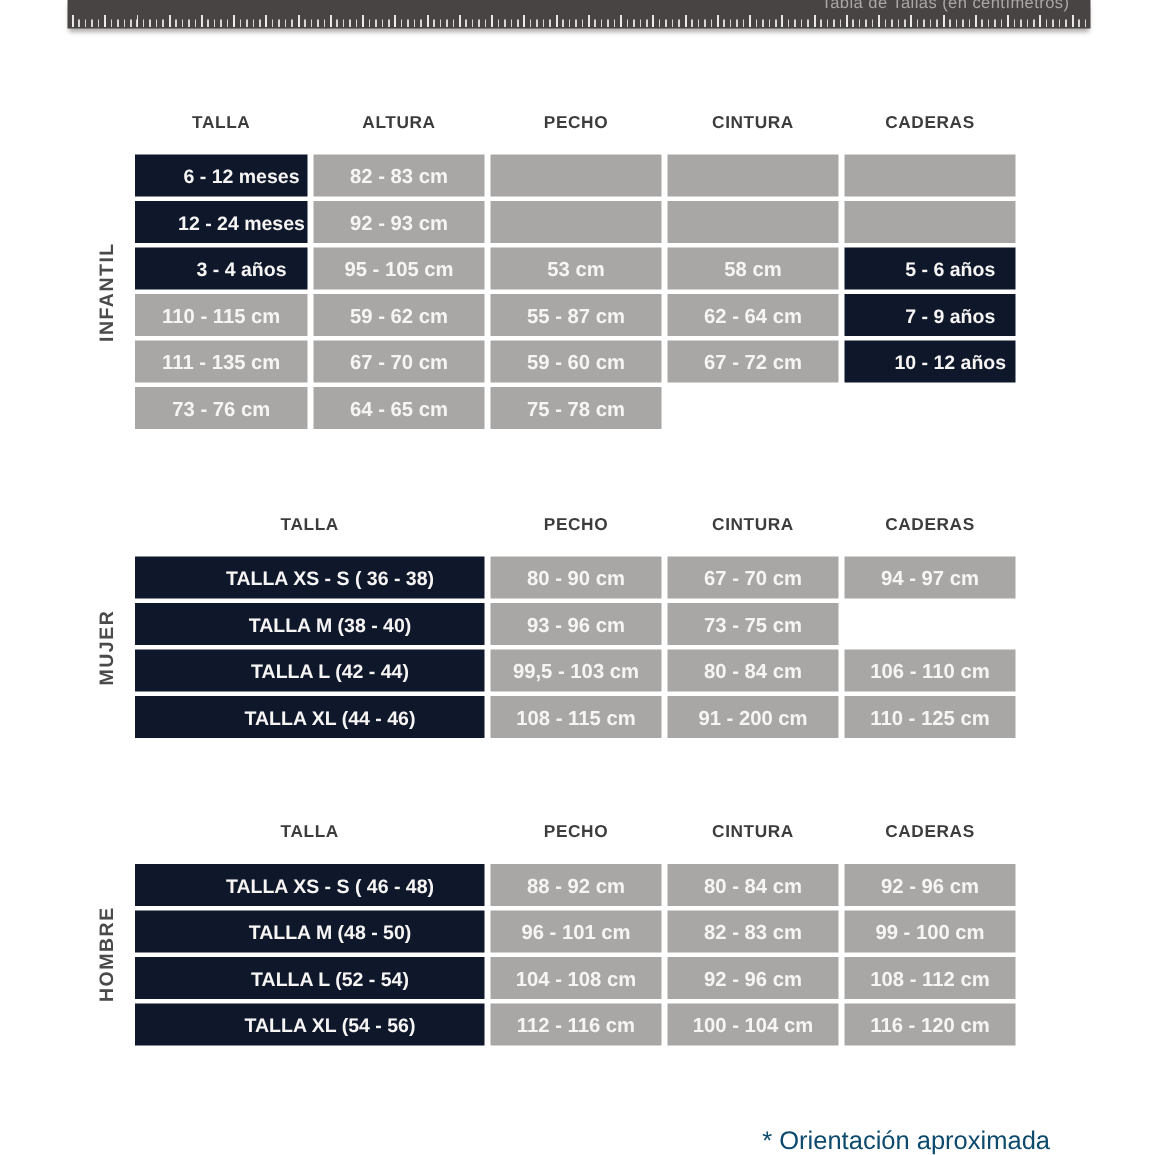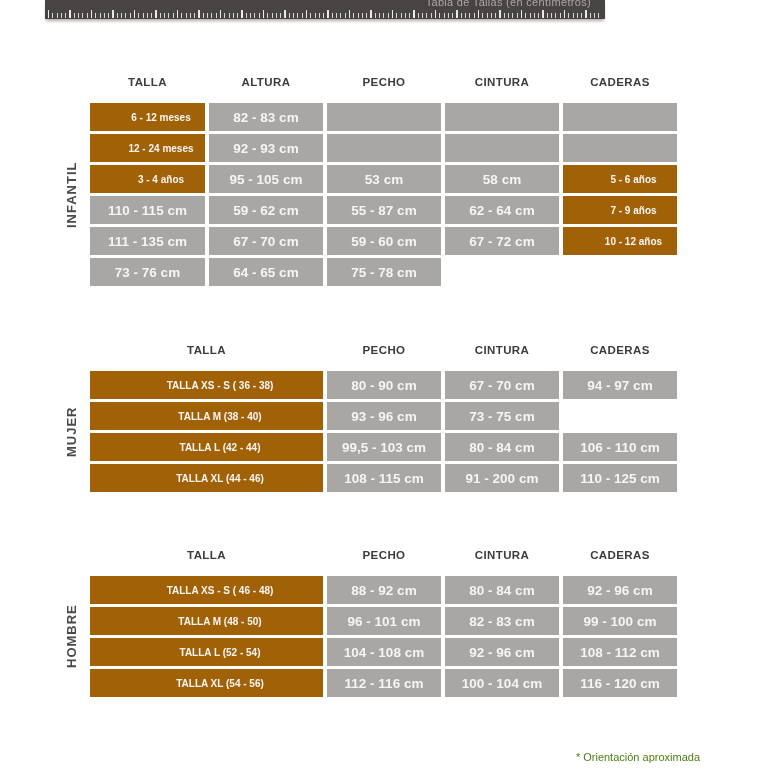--- a/index.html
+++ b/index.html
@@ -9,21 +9,21 @@
     font-family: "Liberation Sans", sans-serif;
     position: relative;
     overflow: hidden;
   }
   * { box-sizing: border-box; }
 
   
   .ruler-bar {
     position: absolute;
     left: 45px; top: 0;
-    width: 560px; height: 19px;
+    width: 682px; height: 19px;
     background: #484443;
     box-shadow: 0 3px 3px -1px rgba(110,105,102,0.55);
     overflow: hidden;
   }
   .ruler-title {
     position: absolute;
     top: -4px; right: 14px;
     font-size: 11px;
     letter-spacing: 0.3px;
     color: #aaa7a6;
@@ -68,21 +68,21 @@
     color: #3c3c3c;
     white-space: nowrap;
   }
   .cell {
     height: 28px;
     display: flex; align-items: center; justify-content: center;
     font-size: 13.5px;
     color: #f6f5f4;
     white-space: nowrap;
   }
-  .label-cell { background: #a16207; font-size: 10px; padding-left: 27px; }
+  .label-cell { background: #0f172a; font-size: 13px; padding-left: 27px; }
   .value-cell { background: #a9a7a5; }
   .span2 { grid-column: span 2; }
 
   
   .group-label {
     position: absolute;
     left: 58px; width: 26px;
     display: flex; align-items: center; justify-content: center;
     writing-mode: vertical-rl;
     transform: rotate(180deg);
@@ -92,22 +92,22 @@
     color: #4a4a4a;
   }
   .gl-infantil { top: 103px; height: 183px; }
   .gl-mujer    { top: 371px; height: 121px; }
   .gl-hombre   { top: 576px; height: 121px; }
 
   
   .footnote {
     position: absolute;
     top: 751px; right: 70px;
-    font-size: 11px;
-    color: #4d7c0f;
+    font-size: 17px;
+    color: #0c4a6e;
   }
 </style>
 </head>
 <body>
 
 <div class="ruler-bar">
   <div class="ruler-title">Tabla de Tallas (en centímetros)</div>
   <div class="ticks-minor"></div>
   <div class="ticks-major"></div>
 </div>

